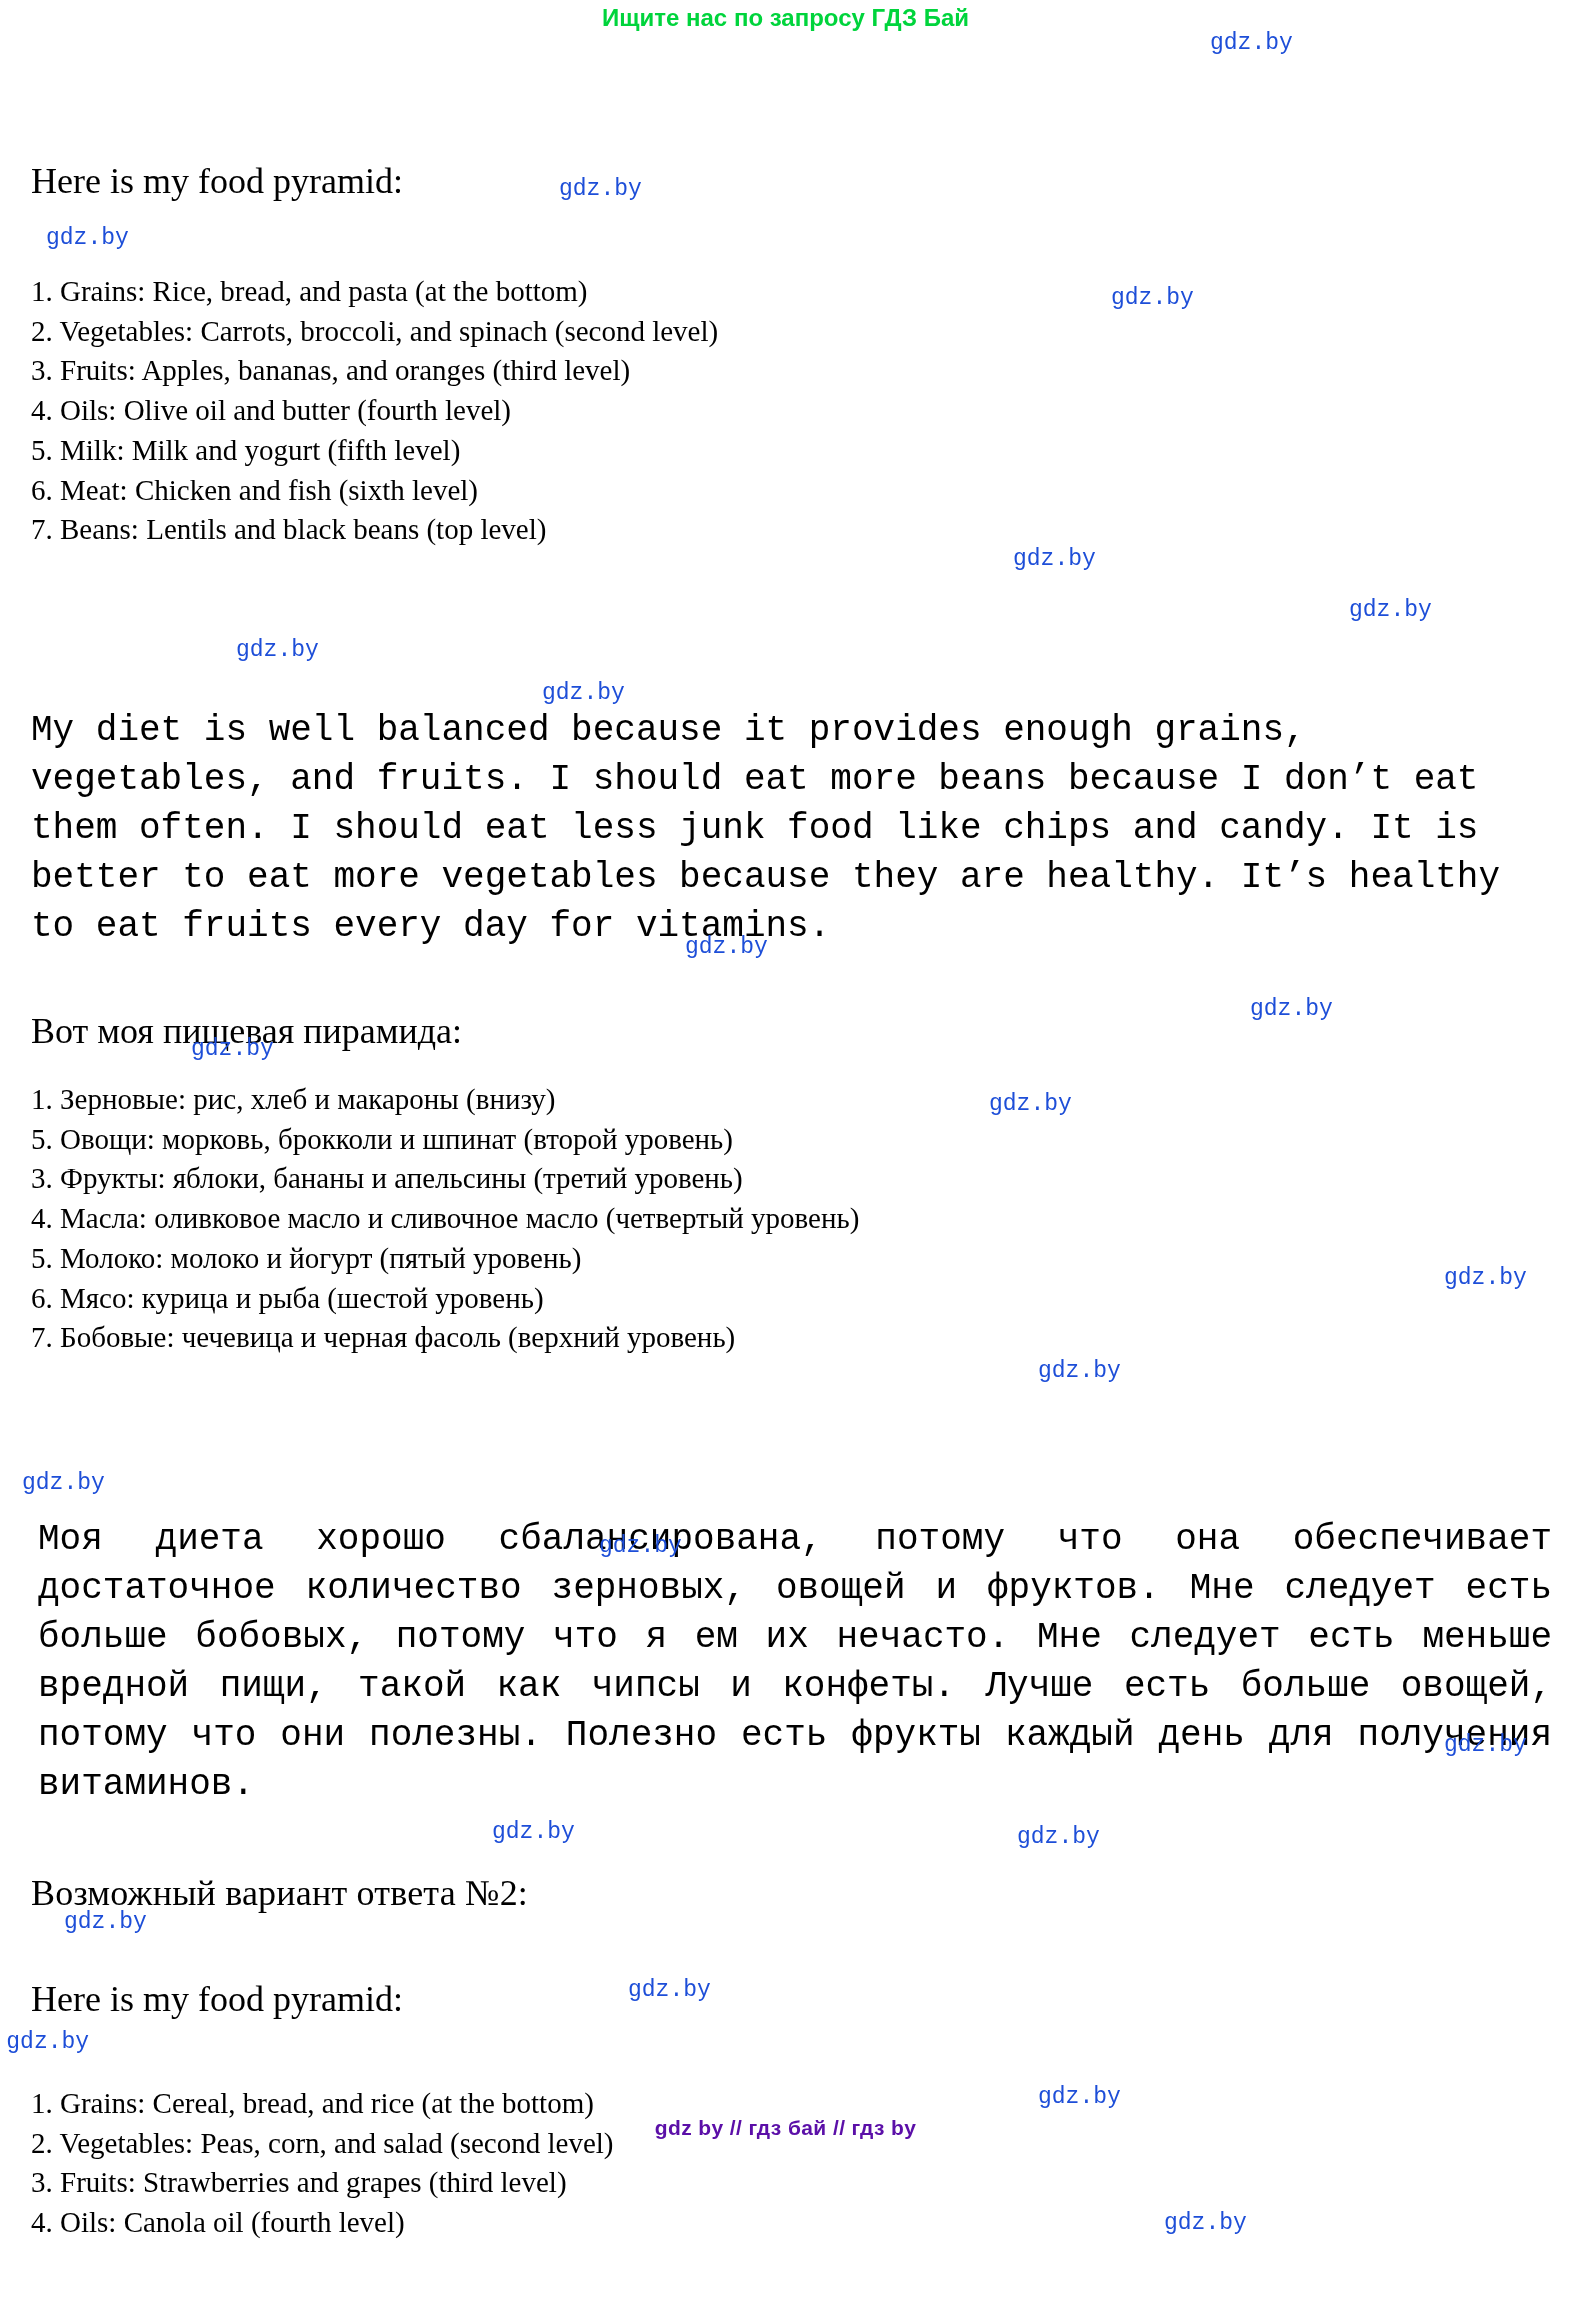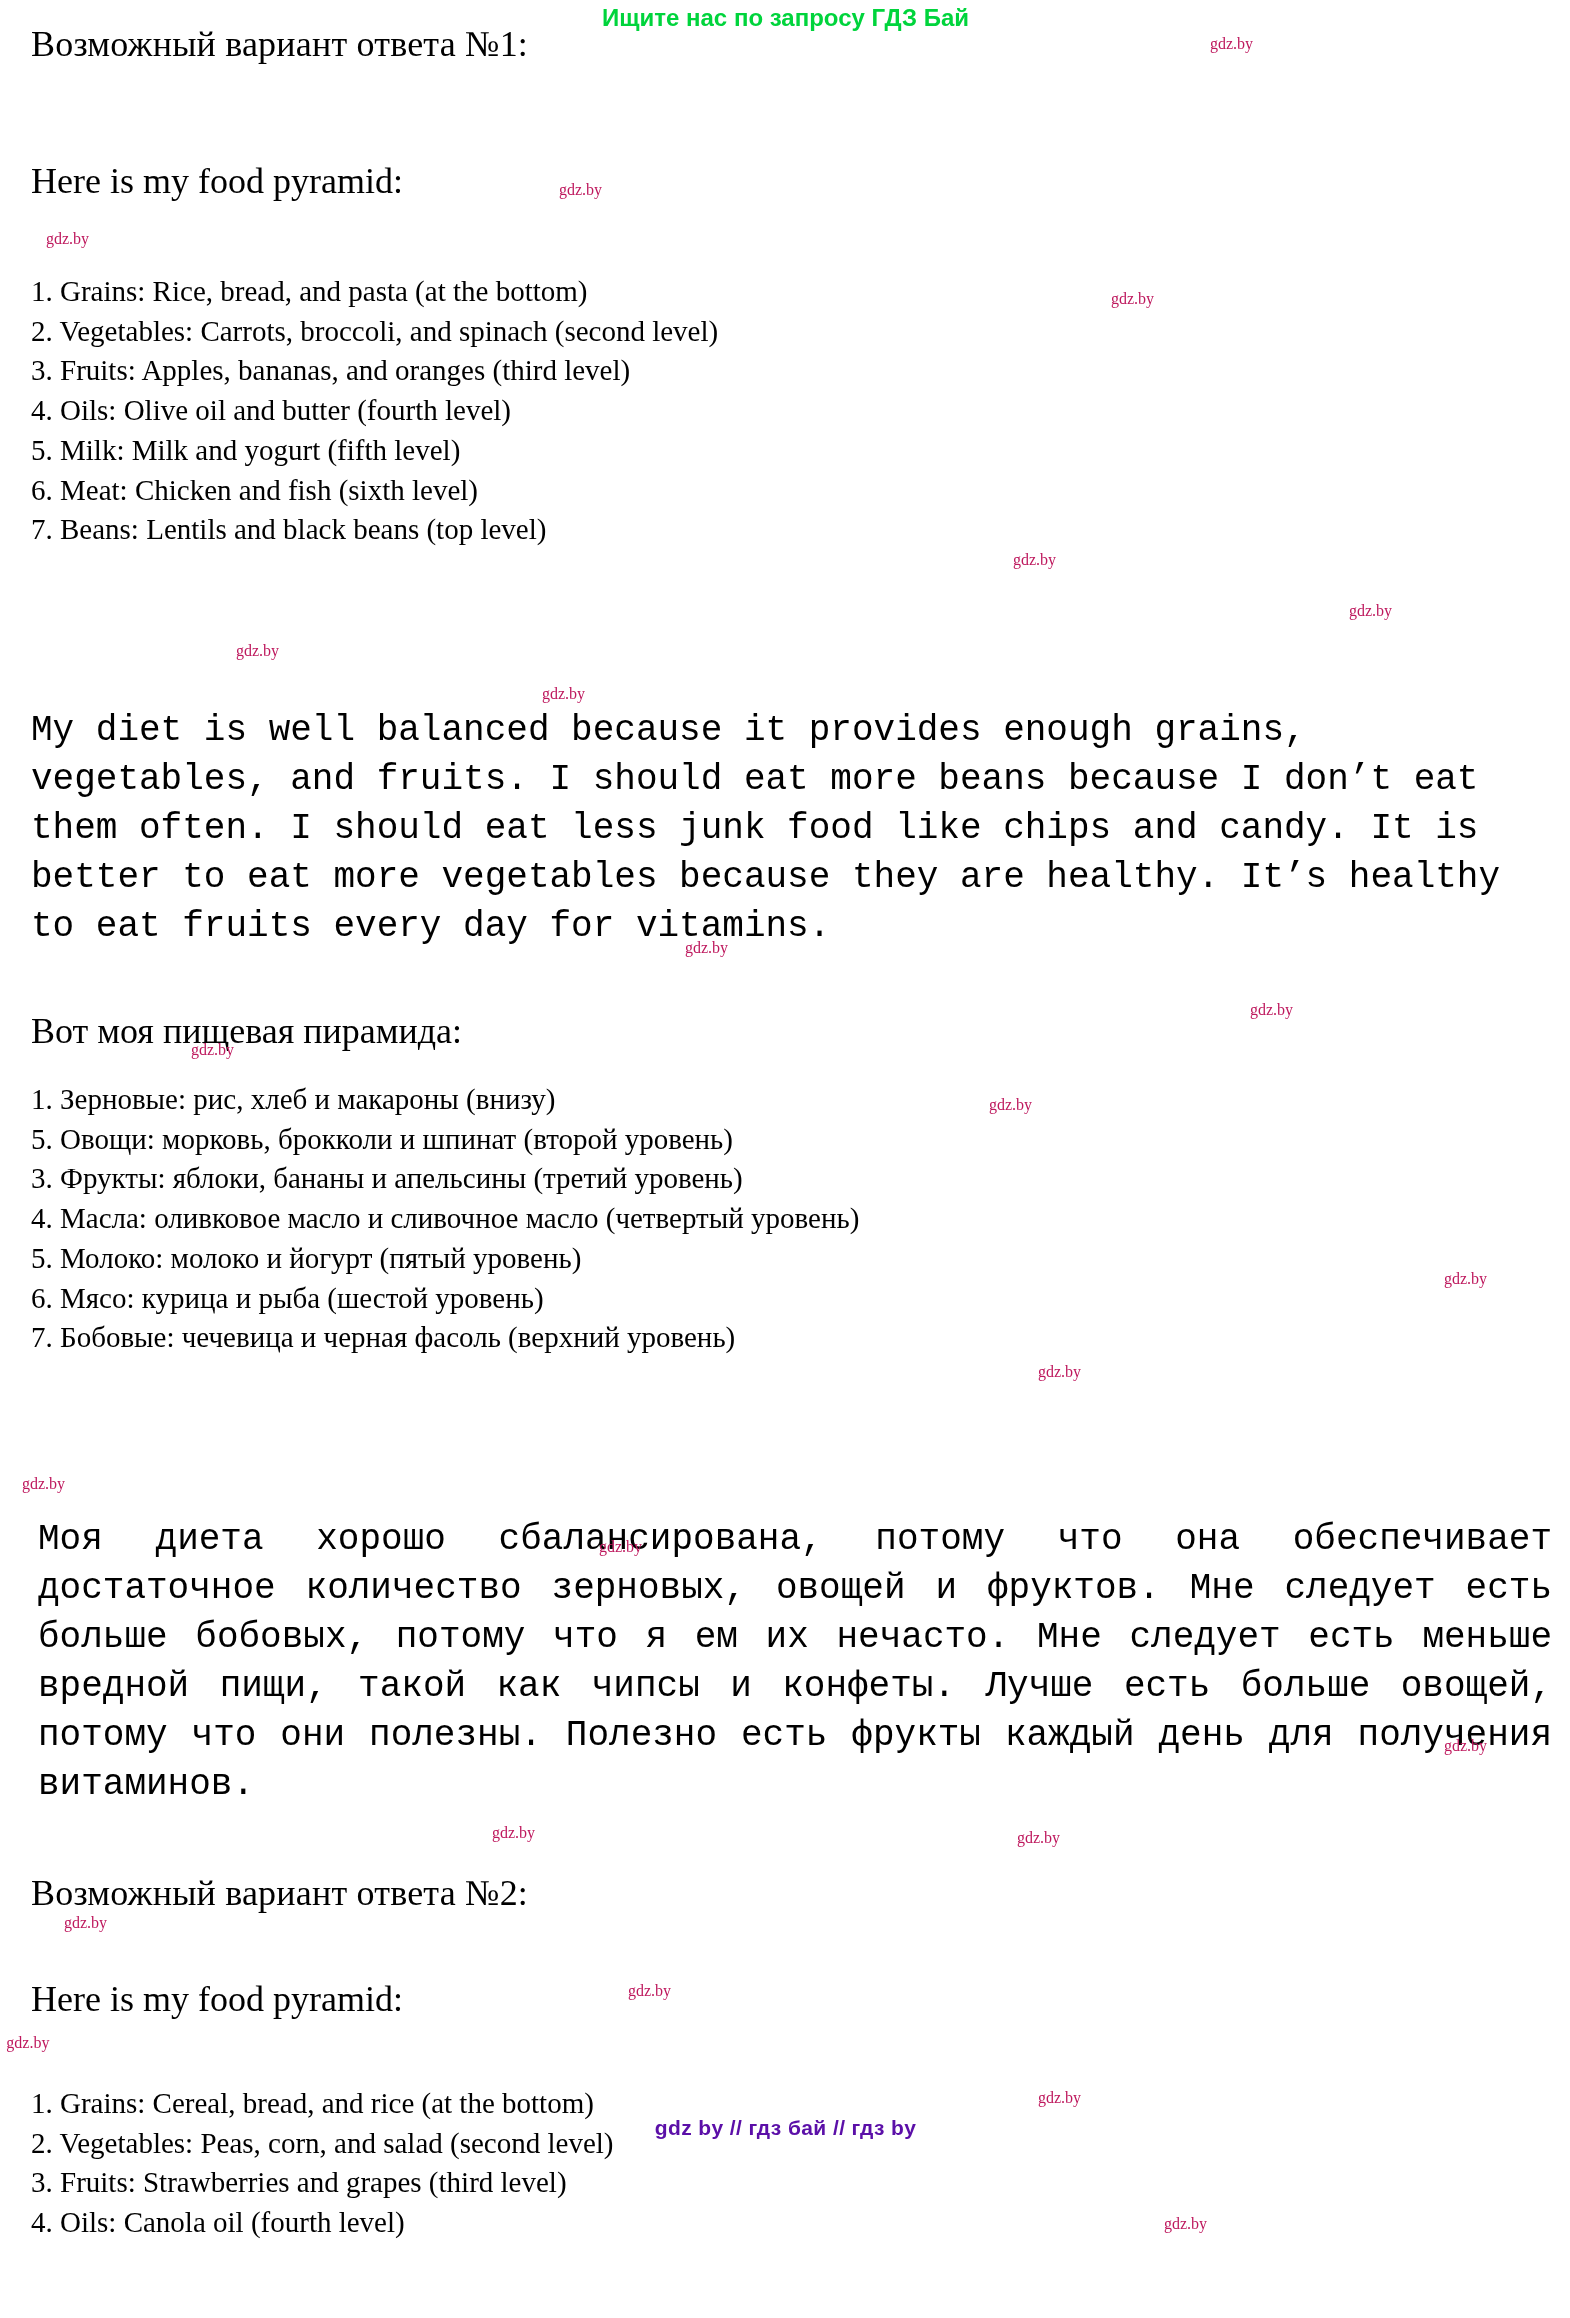--- a/index.html
+++ b/index.html
@@ -79,24 +79,24 @@
   }
   .para-justify {
     text-align: justify;
     text-align-last: left;
     margin-left: 7px;
   }
 
   
   .wm {
     position: absolute;
-    font-family: Liberation Serif, serif;
-    font-size: 16px;
+    font-family: Liberation Mono, monospace;
+    font-size: 23px;
     line-height: 17.3px;
-    color: #be185d;
+    color: #1d4ed8;
     white-space: nowrap;
     pointer-events: none;
   }
 
   
   .footer {
     position: absolute;
     left: 0;
     bottom: 6.3px;
     width: 1571px;
@@ -110,21 +110,20 @@
     letter-spacing: 0.4px;
   }
 </style>
 </head>
 <body>
 
 <div class="page">
 
   <div class="promo-banner">Ищите нас по запросу ГДЗ Бай</div>
 
-  <div class="block heading" style="top: 23.6px;">Возможный вариант ответа №1:</div>
 
   <div class="block lead" style="top: 161px;">Here is my food pyramid:</div>
 
   <ul class="block numlist" style="top: 272px;">
     <li>1. Grains: Rice, bread, and pasta (at the bottom)</li>
     <li>2. Vegetables: Carrots, broccoli, and spinach (second level)</li>
     <li>3. Fruits: Apples, bananas, and oranges (third level)</li>
     <li>4. Oils: Olive oil and butter (fourth level)</li>
     <li>5. Milk: Milk and yogurt (fifth level)</li>
     <li>6. Meat: Chicken and fish (sixth level)</li>

